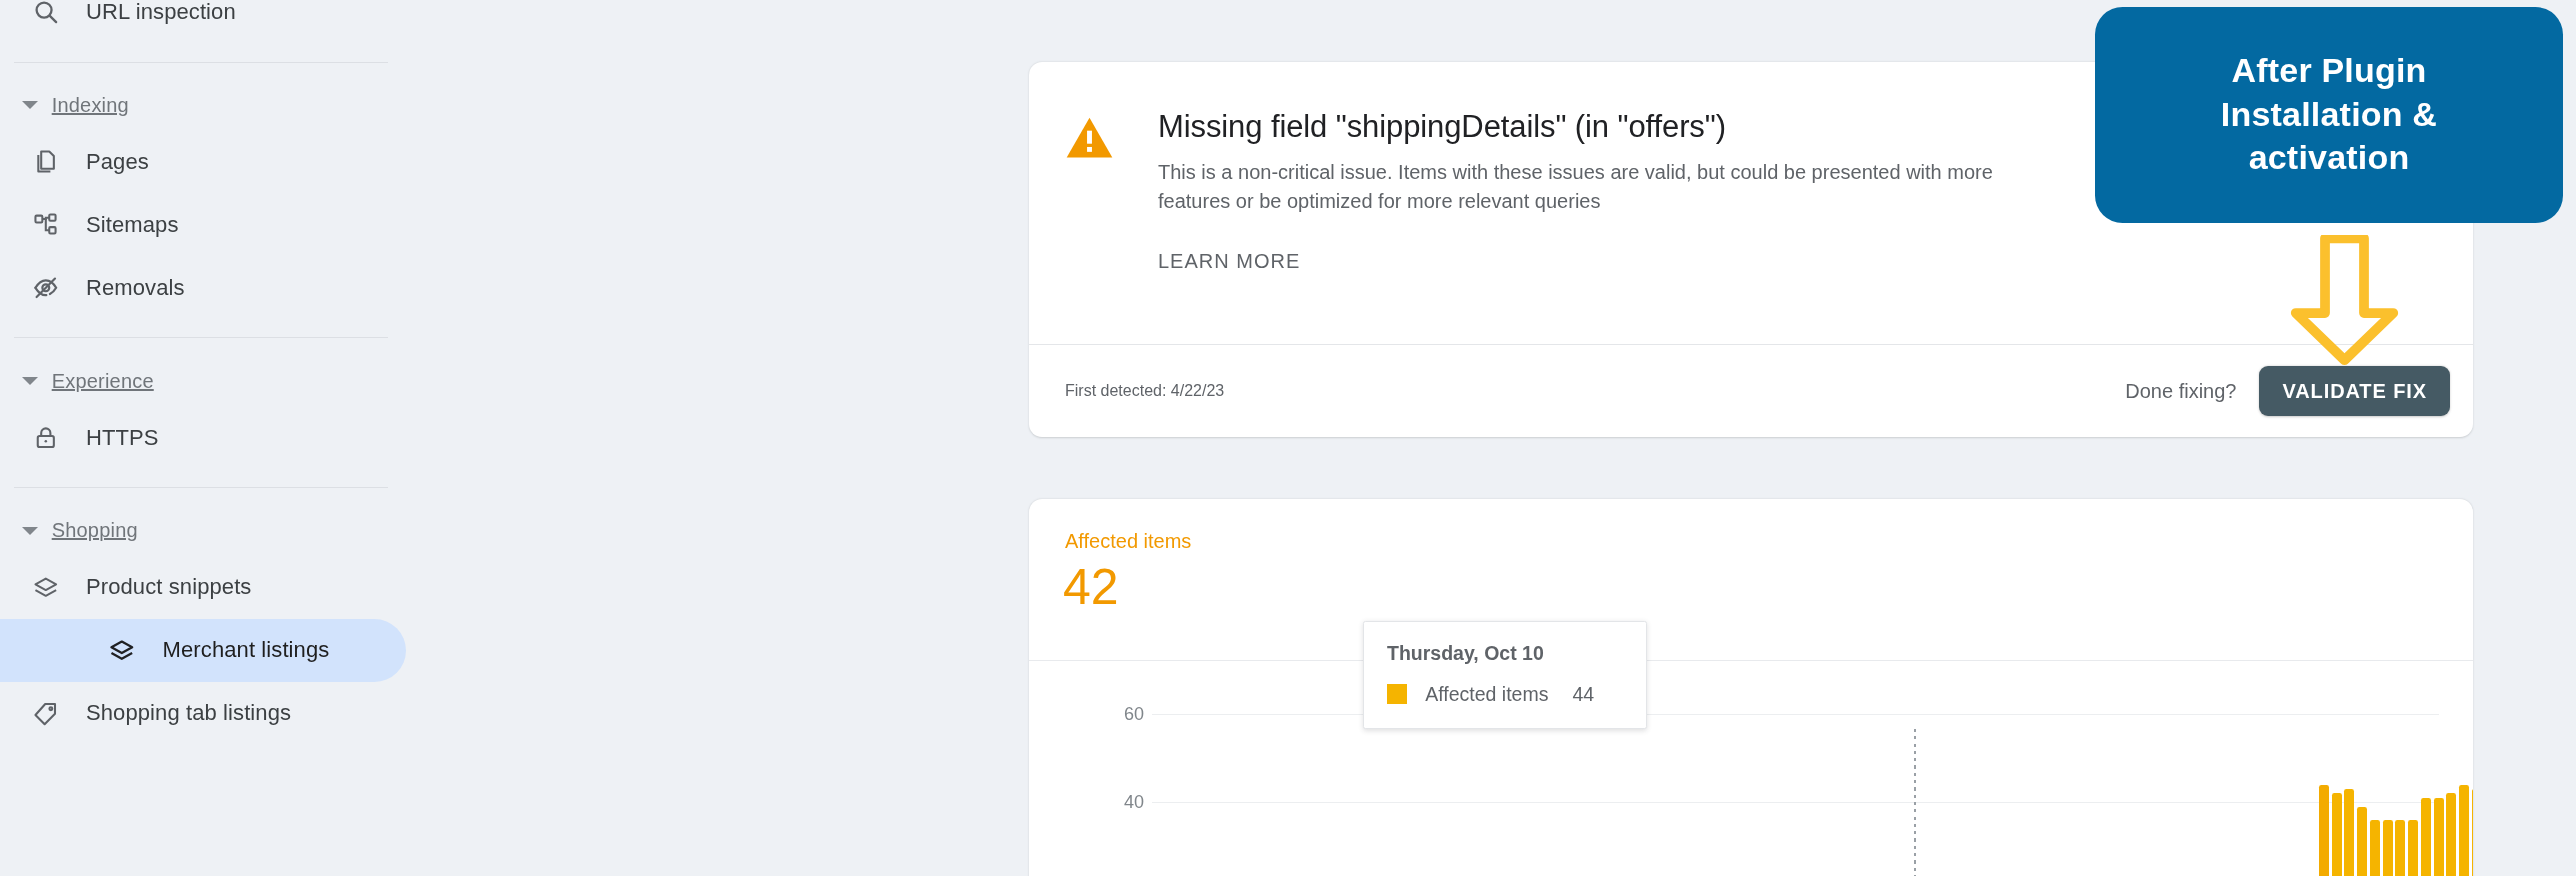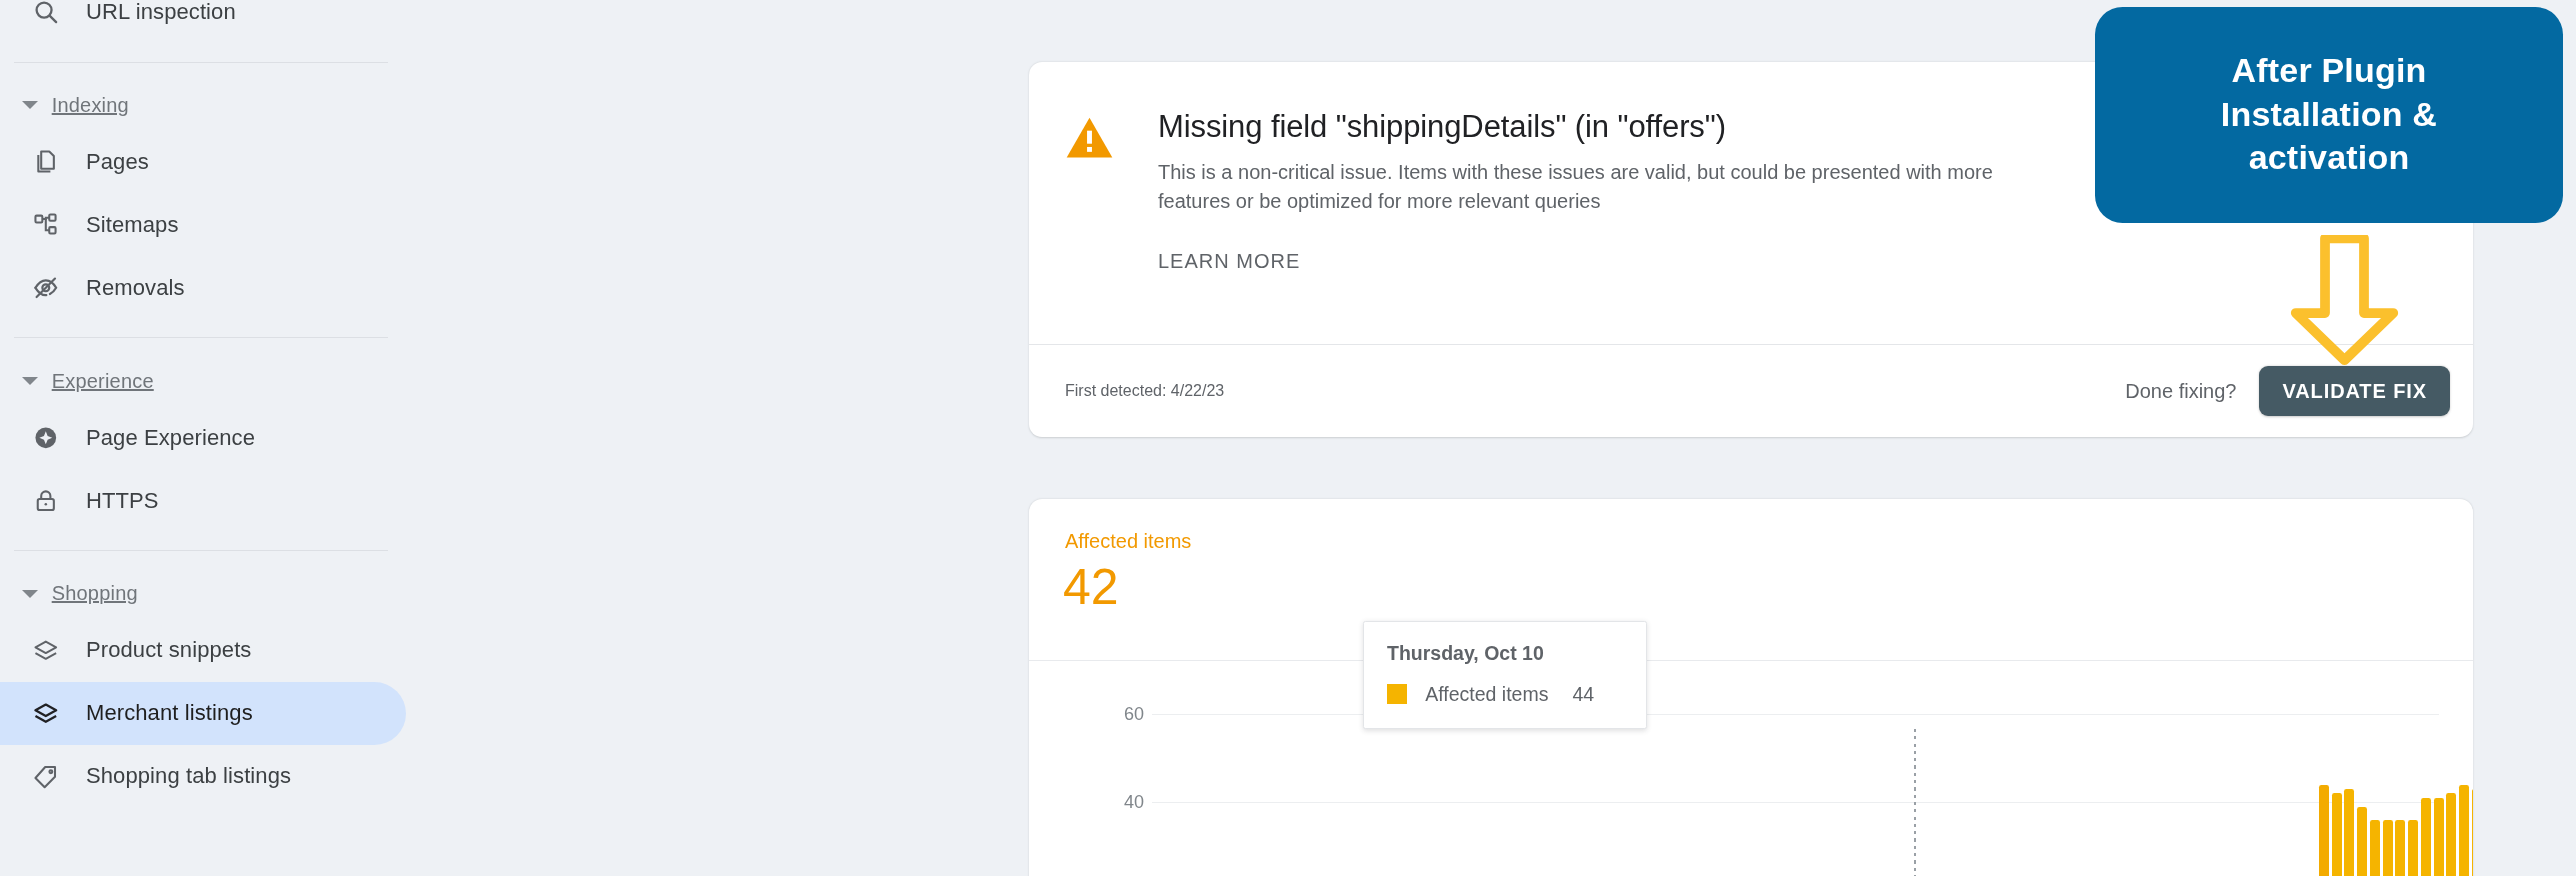--- a/index.html
+++ b/index.html
@@ -44,20 +44,21 @@
     color: #3c4043;
     font-weight: 500;
     letter-spacing: 0.1px;
     white-space: nowrap;
   }
   .nav-row.selected {
     background: #d2e3fc;
     border-top-right-radius: 406px;
     border-bottom-right-radius: 406px;
     width: 406px;
+    justify-content: center;
   }
   .nav-row.selected .lbl { color: #1f1f1f; }
   .nav-row.selected .ico { color: #202124; }
 
   .group-head {
     display: flex;
     align-items: center;
     height: 50px;
     padding-left: 18px;
     cursor: pointer;
@@ -368,29 +369,20 @@
 
     <div class="group-head">
       <span class="caret">
         <svg width="16" height="16" viewBox="0 0 10 10">
             <path d="M0 2.5 L5 7.5 L10 2.5 Z" fill="currentColor"></path>
           </svg>
       </span>
       <span class="gtitle">Experience</span>
     </div>
 
-    <div class="nav-row">
-      <span class="ico">
-        <svg width="27.6" height="27.6" viewBox="0 0 24 24">
-          <circle cx="12" cy="12" r="9" fill="currentColor"></circle>
-          <path d="M12 6.4 L13.6 10.4 L17.6 12 L13.6 13.6 L12 17.6 L10.4 13.6 L6.4 12 L10.4 10.4 Z" fill="#eef1f5"></path>
-        </svg>
-      </span>
-      <span class="lbl">Page Experience</span>
-    </div>
 
 
     <div class="nav-row">
       <span class="ico">
         <svg width="27.6" height="27.6" viewBox="0 0 24 24" fill="none" stroke="currentColor" stroke-width="1.8">
           <rect x="5" y="10.5" width="14" height="9.5" rx="1.6"></rect>
           <path d="M8 10.5 V7.8 A4 4 0 0 1 16 7.8 V10.5"></path>
           <circle cx="12" cy="15" r="1.1" fill="currentColor" stroke="none"></circle>
         </svg>
       </span>

